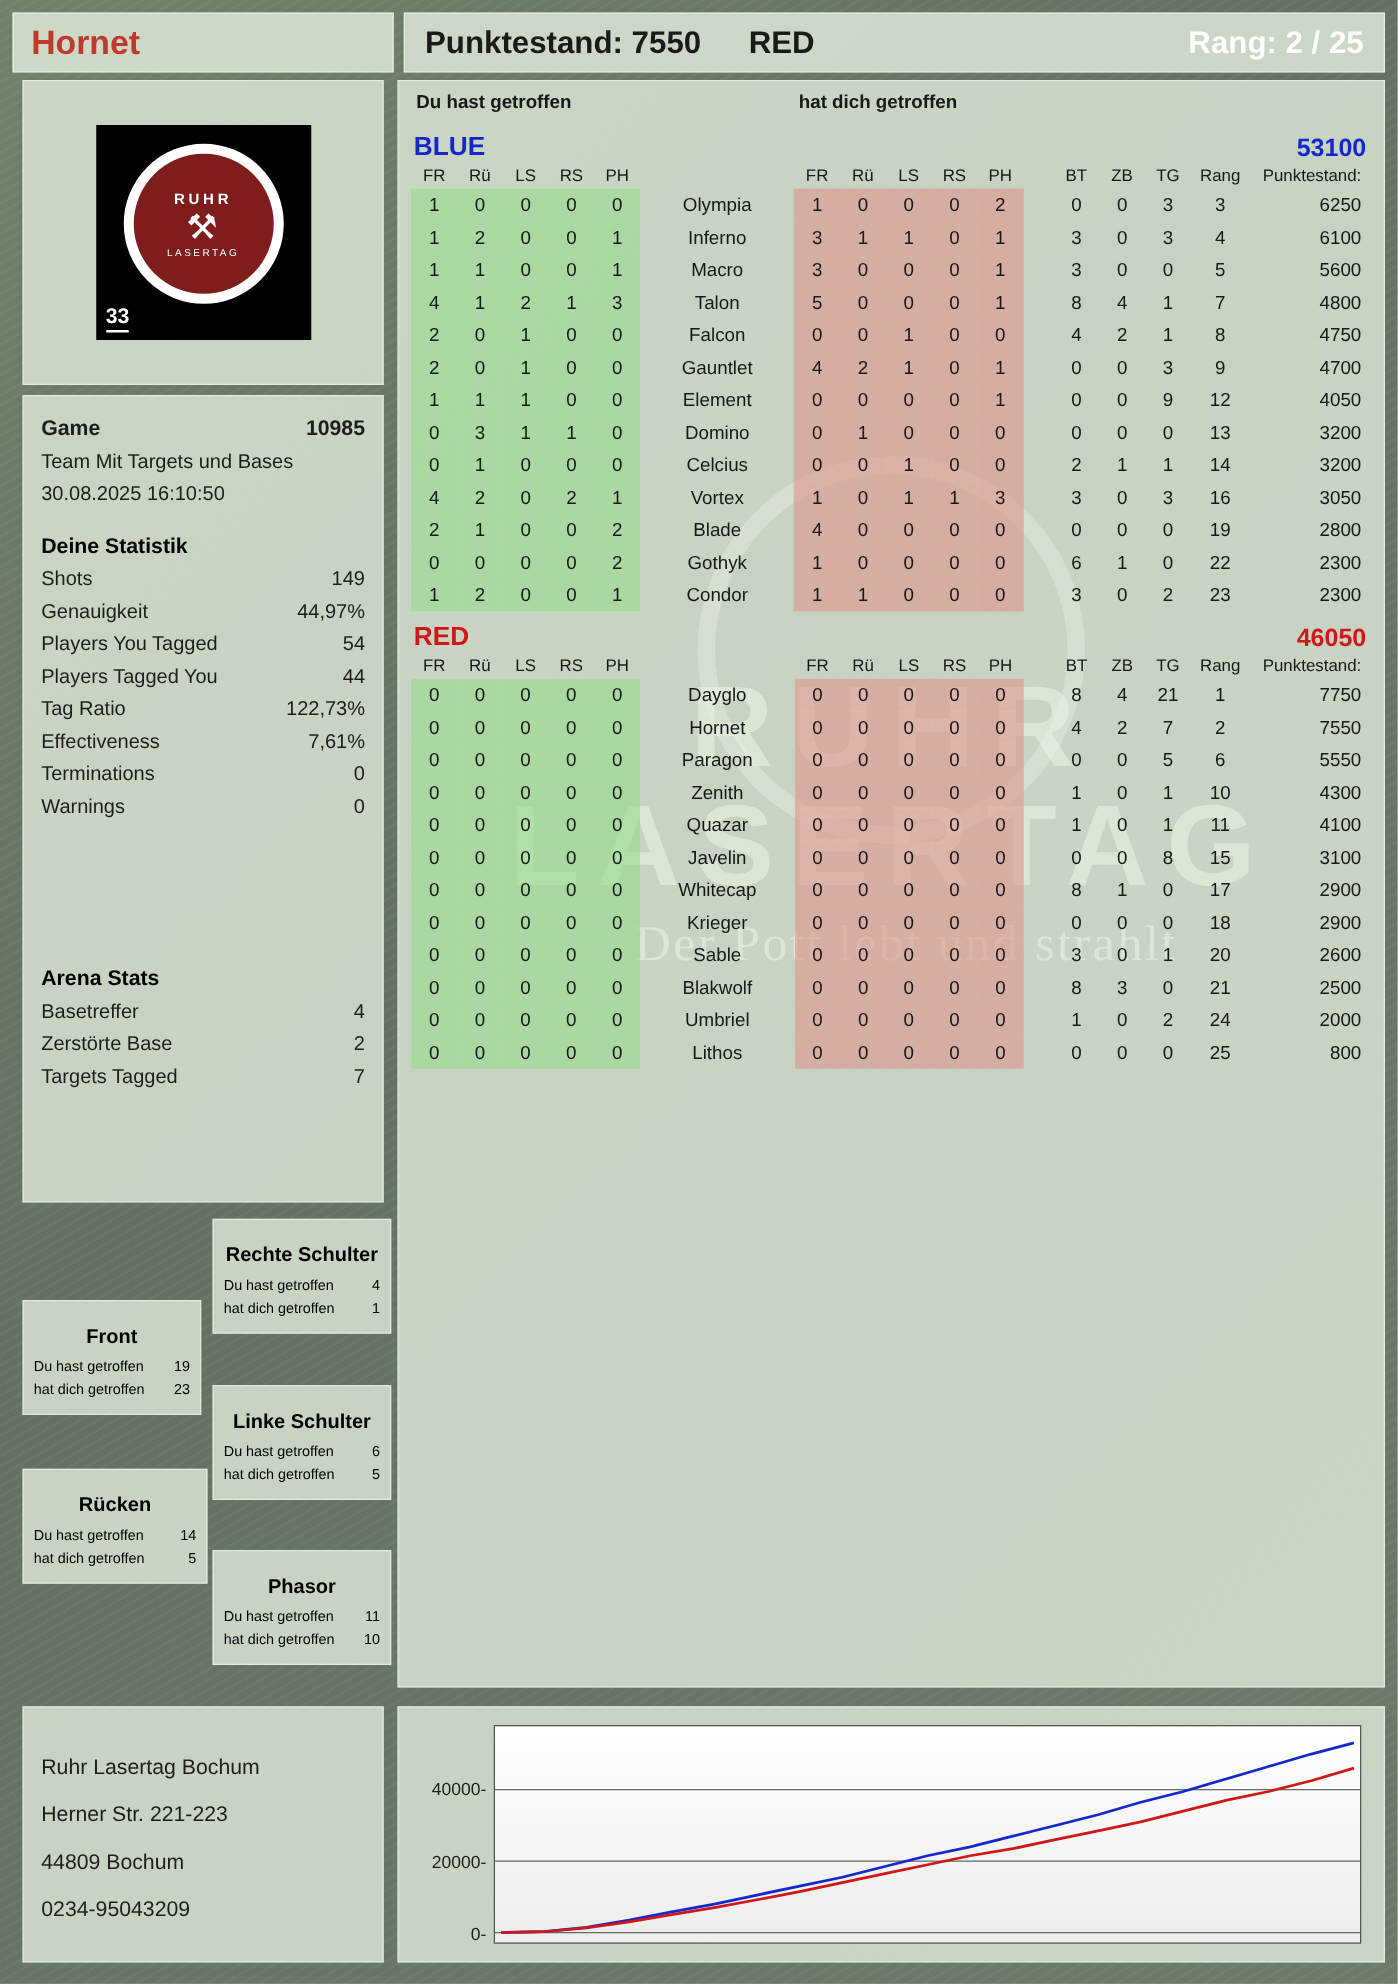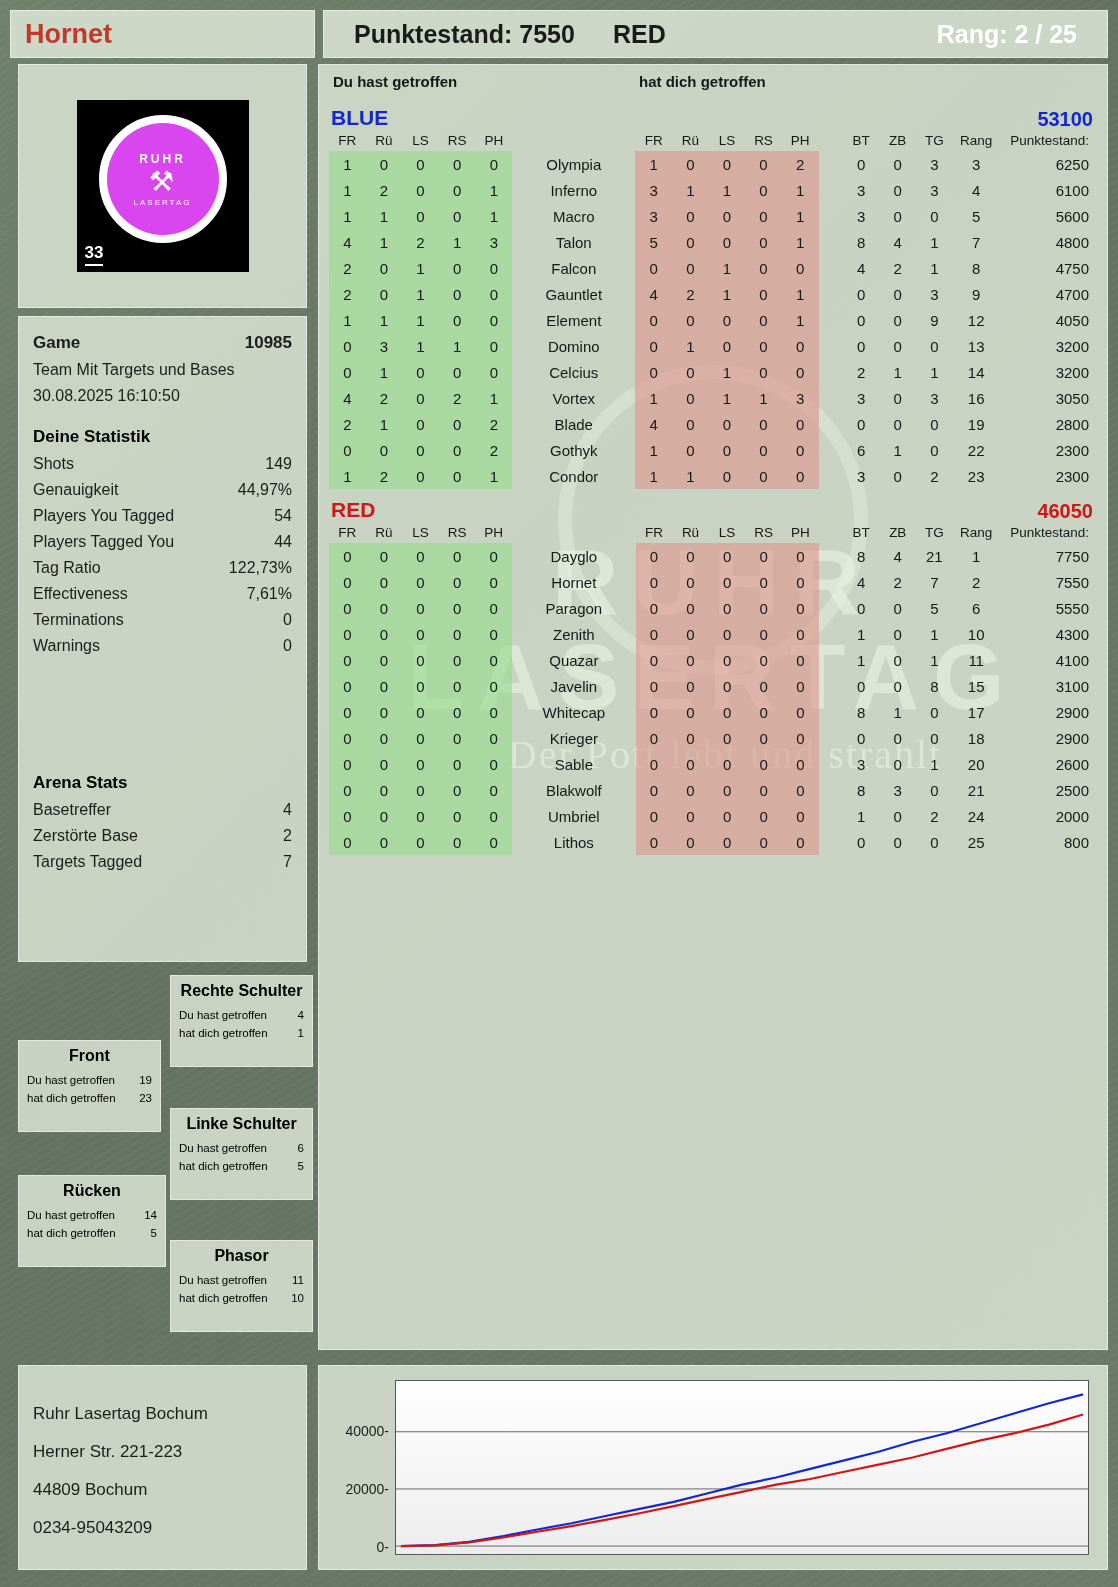--- a/index.html
+++ b/index.html
@@ -35,42 +35,42 @@
     width: 305px; height: 48px;
     background: rgba(222,232,216,0.85);
     display: flex; align-items: center; padding-left: 14px;
   }
   #header .player-name {
     color: #c0392b; font-size: 27px; font-weight: bold;
   }
   #header .hdr-right {
     margin-left: 8px; flex: 1; height: 48px;
     background: rgba(222,232,216,0.85);
-    display: flex; align-items: center; padding: 0 30px;
+    display: flex; align-items: center; padding: 0 16px;
   }
   .hdr-score { font-size: 25px; font-weight: bold; color: #1a1a1a; }
   .hdr-team { font-size: 25px; font-weight: bold; color: #1a1a1a; margin-left: 38px; }
   .hdr-rank { font-size: 25px; font-weight: bold; color: #ffffff; margin-left: auto; }
 
   
   #logo-panel {
     position: absolute; left: 18px; top: 64px; width: 289px; height: 244px;
     display: flex; align-items: center; justify-content: center;
   }
   .logo-box {
     width: 172px; height: 172px; background: #000; position: relative;
   }
   .logo-circle {
     position: absolute; left: 50%; top: 46%; transform: translate(-50%,-50%);
     width: 128px; height: 128px; border-radius: 50%;
     border: 4px solid #fff; background: #fff;
     display: flex; align-items: center; justify-content: center; flex-direction: column;
   }
   .logo-inner {
-    width: 112px; height: 112px; border-radius: 50%; background: #d946ef;
+    width: 112px; height: 112px; border-radius: 50%; background: #7f1d1d;
     display: flex; align-items: center; justify-content: center; flex-direction: column;
     color: #fff; font-size: 10px; letter-spacing: 2px;
   }
   .logo-top { font-size: 12px; font-weight: bold; letter-spacing: 3px; margin-bottom: 2px;}
   .logo-hammers { font-size: 28px; line-height: 1; }
   .logo-bottom { font-size: 8px; letter-spacing: 2px; margin-top: 2px; }
   .logo-num {
     position: absolute; left: 8px; bottom: 6px; color: #fff;
     font-size: 17px; font-weight: bold; border-bottom: 2px solid #fff; padding-bottom: 1px;
   }
@@ -80,21 +80,21 @@
     padding: 12px 14px;
   }
   .srow { display: flex; justify-content: space-between; font-size: 16px; color: #1d1d1d; padding: 4px 0; }
   .srow.head { font-weight: bold; font-size: 17px; }
   .stitle { font-weight: bold; font-size: 17px; padding: 4px 0; }
   .sline { font-size: 16px; padding: 4px 0; color: #1d1d1d; }
   .spacer { height: 14px; }
   .spacer-lg { height: 110px; }
 
   
-  .bodypanel { position: absolute; padding: 6px 8px; }
+  .bodypanel { position: absolute; padding: 20px 8px; }
   .bodypanel .bp-title { text-align: center; font-weight: bold; font-size: 16px; margin-bottom: 6px; }
   .bp-row { display: flex; justify-content: space-between; font-size: 11.5px; padding: 3px 0; }
   .bp-row .v { font-weight: normal; }
   #bp-front  { left: 18px;  top: 1040px; width: 143px; height: 92px; }
   #bp-back   { left: 18px;  top: 1175px; width: 148px; height: 92px; }
   #bp-right  { left: 170px; top: 975px;  width: 143px; height: 92px; }
   #bp-left   { left: 170px; top: 1108px; width: 143px; height: 92px; }
   #bp-phasor { left: 170px; top: 1240px; width: 143px; height: 92px; }
 
   #address-panel {

